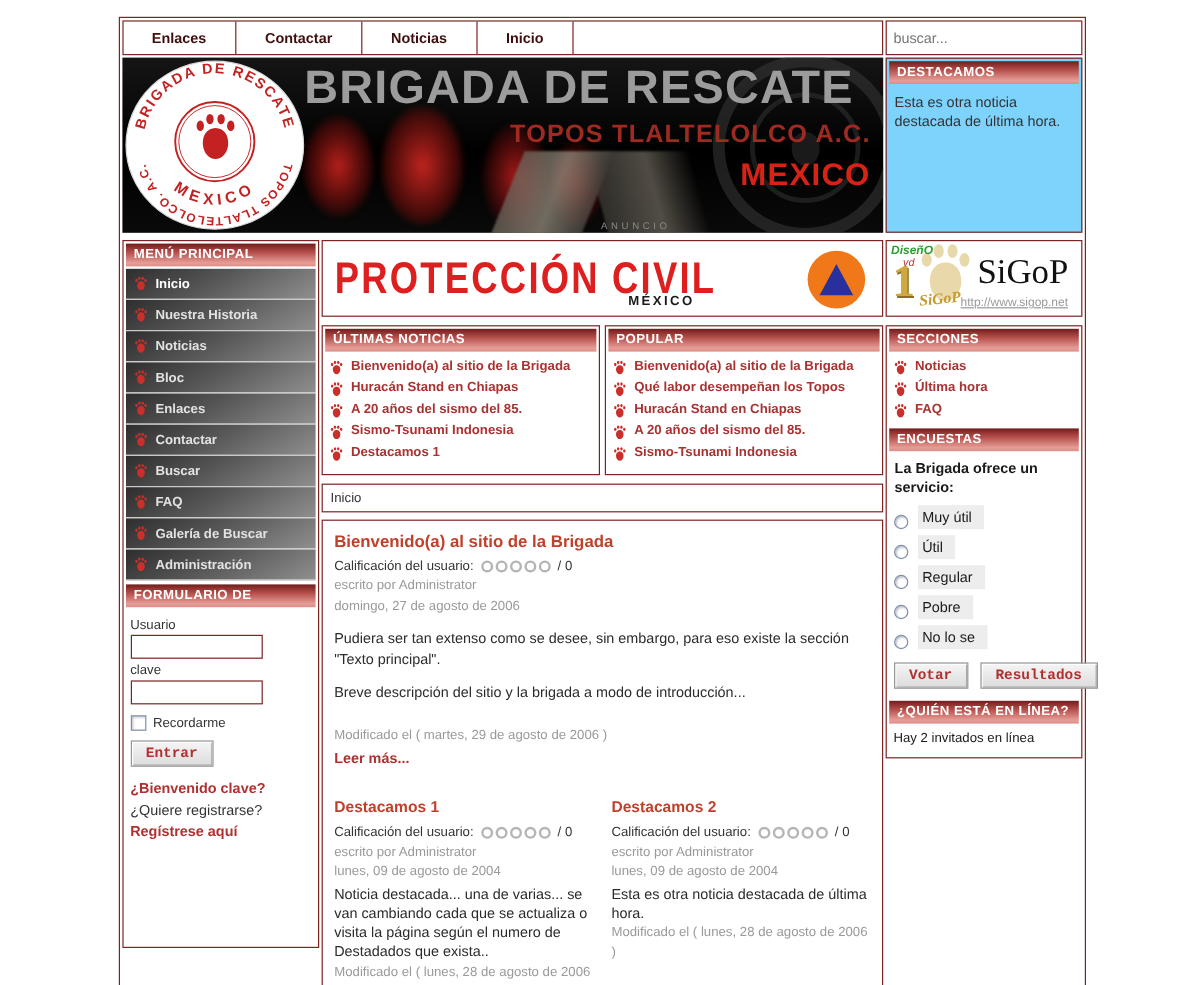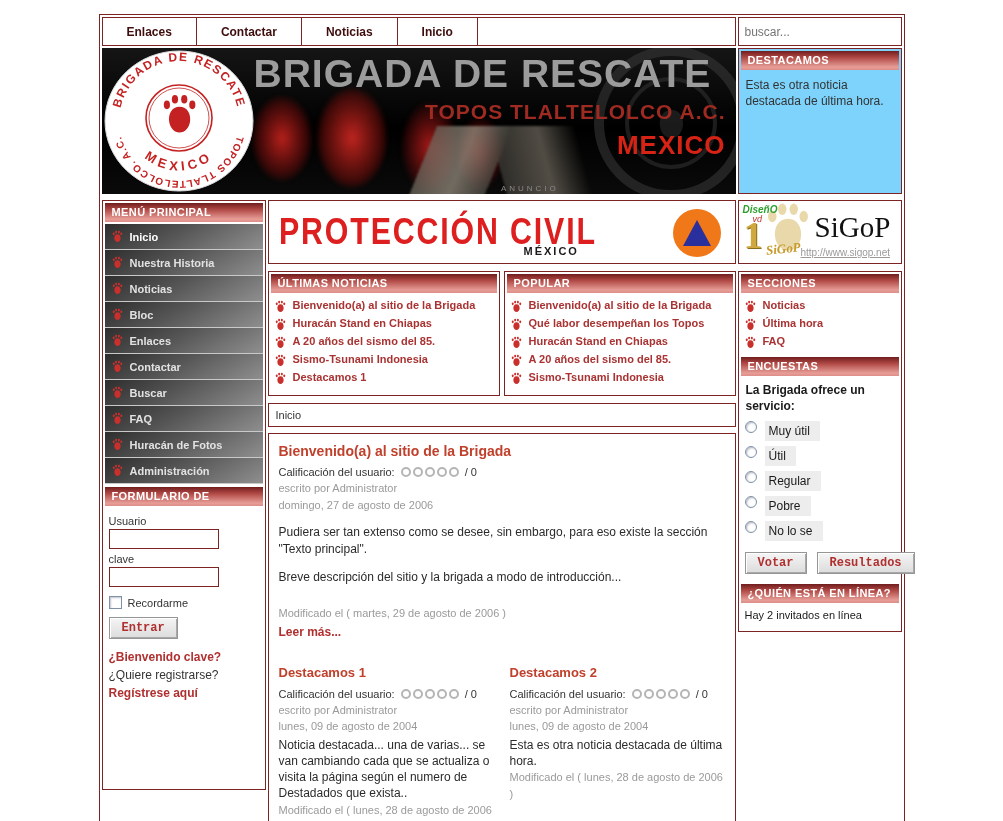--- a/index.html
+++ b/index.html
@@ -115,21 +115,21 @@
   .sigop-one { position:absolute; left:5px; top:12px; font-family:"Liberation Serif","DejaVu Serif",serif;
     font-size:38px; color:#cfa93f; font-weight:bold; text-shadow:1px 1px 0 #8a6d1d; }
   .sigop-script { position:absolute; left:27px; top:40px; color:#c79a2a; font-style:italic; font-weight:bold;
     font-size:13px; font-family:"Liberation Serif","DejaVu Serif",serif; transform:rotate(-6deg); }
   .sigop-name { position:absolute; left:76px; top:10px; font-family:"Liberation Serif","DejaVu Serif",serif;
     font-size:29px; color:#111; }
   .sigop-url { position:absolute; left:62px; top:46px; font-size:10px; color:#9a9a9a;text-decoration:underline; }
 
   .right-box { border:1px solid #7b2423; padding:2px; background:#fff; }
   .poll-question { font-weight:bold; color:#1a1a1a; font-size:12px; padding:7px 5px 2px; line-height:1.3; }
-  .poll-row { display:flex; align-items:flex-start; gap:8px; margin:5px 4px; cursor:pointer; }
+  .poll-row { display:flex; align-items:flex-end; gap:8px; margin:5px 4px; cursor:pointer; }
   .radio { width:12px; height:12px; border:1px solid #7e91a8; border-radius:50%; background:#fff;
     box-shadow:inset 1px 1px 2px rgba(10,20,60,.3); flex:0 0 auto; }
   .poll-label { background:#ededed; padding:3px 10px 3px 4px; font-size:12px; color:#1a1a1a; }
   .poll-buttons { display:flex; gap:10px; padding:6px 4px 10px; }
   .online-text { padding:6px 4px 8px; font-size:11px; color:#1a1a1a; }
 </style>
 </head>
 <body>
 
 <svg width="0" height="0" style="position:absolute">
@@ -267,21 +267,21 @@
         <div class="menu-item">
             <svg class="paw">
               <use href="#paw"></use>
             </svg>
             <span>FAQ</span>
           </div>
         <div class="menu-item">
             <svg class="paw">
               <use href="#paw"></use>
             </svg>
-            <span>Huracán de Fotos</span>
+            <span>Galería de Buscar</span>
           </div>
         <div class="menu-item">
             <svg class="paw">
               <use href="#paw"></use>
             </svg>
             <span>Administración</span>
           </div>
       </div>
       <div class="hdrbar" style="margin-top:3px">FORMULARIO DE ACCESO</div>
       <div class="login-area">

